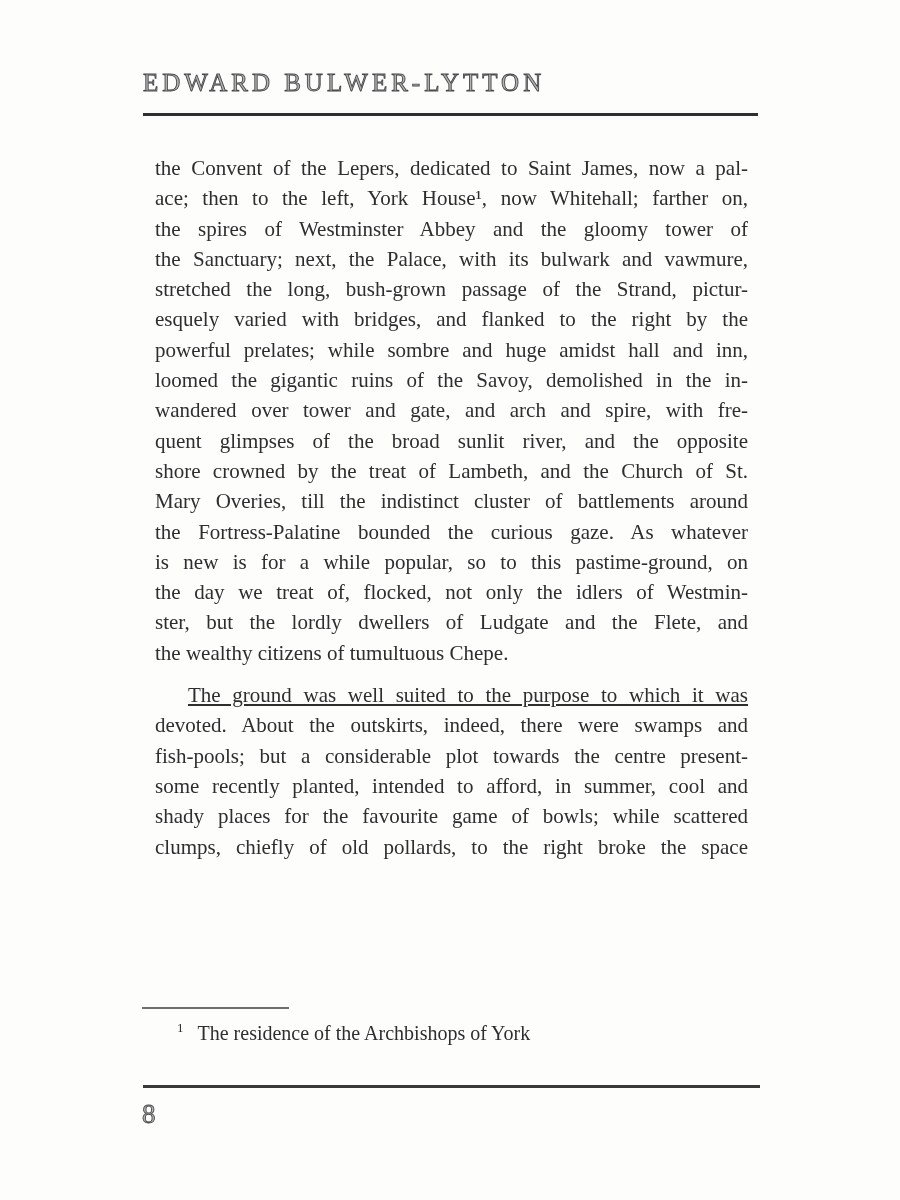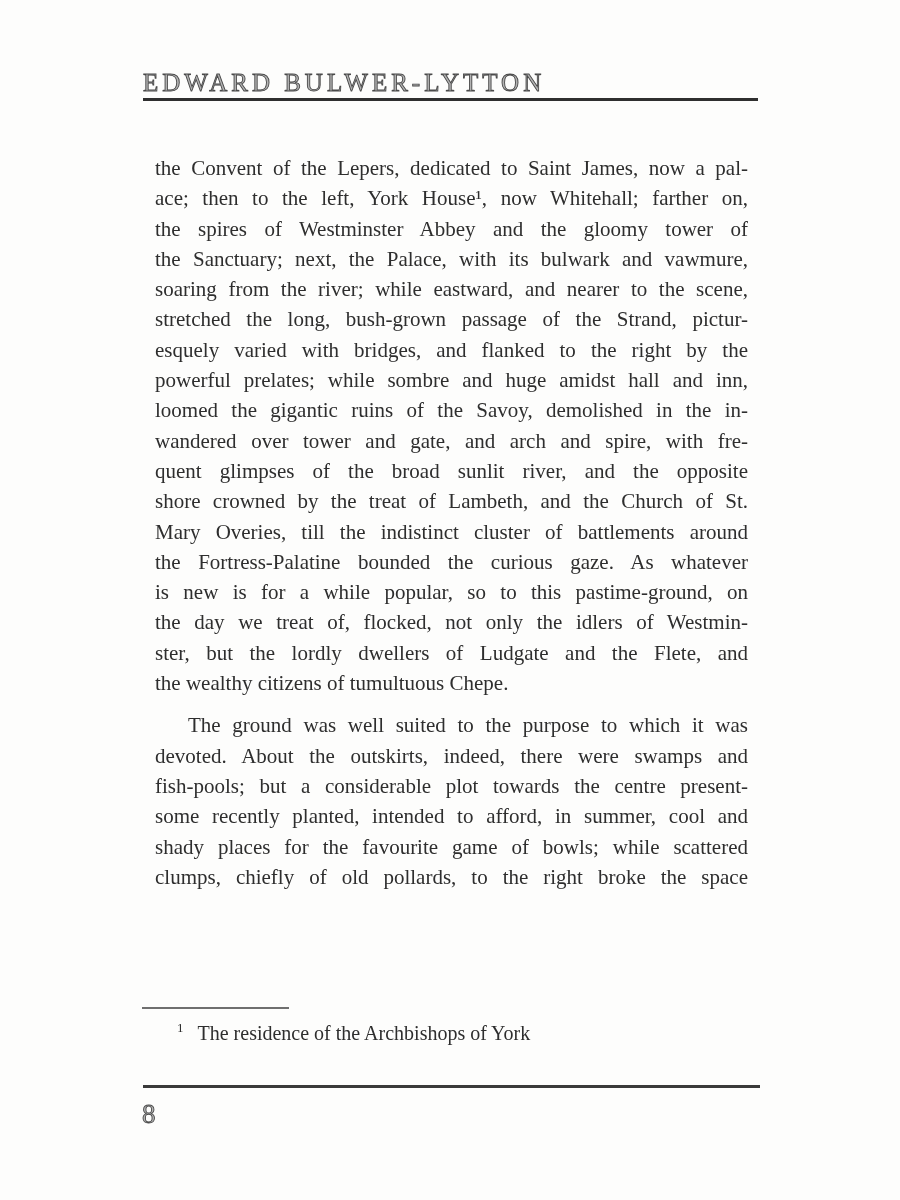--- a/index.html
+++ b/index.html
@@ -18,21 +18,21 @@
     overflow: hidden;
     color: #2e2e2e;
   }
   
   .running-head {
     position: absolute;
     left: 143px;
     top: 70px;
     width: 615px;
     border-bottom: 3px solid #2f2f2f;
-    padding-bottom: 2px;
+    padding-bottom: 17px;
   }
   .running-head .title {
     display: block;
     font-size: 25px;
     line-height: 26px;
     letter-spacing: 4px;
     font-weight: normal;
     color: #b3b3b3;
     -webkit-text-stroke: 0.9px #4a4a4a;
     white-space: nowrap;
@@ -49,21 +49,21 @@
   .para { margin: 12px; }
   .line {
     height: 30.3px;
     line-height: 30.3px;
     text-align: justify;
     text-align-last: justify;
     overflow: hidden;
     white-space: normal;
   }
   .line.no-just { text-align-last: left; }
-  .line.indent  { text-indent: 33px; }
+  .line.indent  { text-indent: 33px; text-decoration: underline; }
   
   .footnote-rule {
     position: absolute;
     left: 142px;
     top: 1007px;
     width: 147px;
     height: 2px;
     background: #6f6f6f;
   }
   .footnote {
@@ -109,21 +109,20 @@
   <div class="running-head">
     <span class="title">EDWARD BULWER-LYTTON</span>
   </div>
 
   <div class="body-text">
       <div class="para">
         <div class="line">the Convent of the Lepers, dedicated to Saint James, now a pal-</div>
         <div class="line">ace; then to the left, York House¹, now Whitehall; farther on,</div>
         <div class="line">the spires of Westminster Abbey and the gloomy tower of</div>
         <div class="line">the Sanctuary; next, the Palace, with its bulwark and vawmure,</div>
-        <div class="line">soaring from the river; while eastward, and nearer to the scene,</div>
         <div class="line">stretched the long, bush-grown passage of the Strand, pictur-</div>
         <div class="line">esquely varied with bridges, and flanked to the right by the</div>
         <div class="line">powerful prelates; while sombre and huge amidst hall and inn,</div>
         <div class="line">loomed the gigantic ruins of the Savoy, demolished in the in-</div>
         <div class="line">wandered over tower and gate, and arch and spire, with fre-</div>
         <div class="line">quent glimpses of the broad sunlit river, and the opposite</div>
         <div class="line">shore crowned by the treat of Lambeth, and the Church of St.</div>
         <div class="line">Mary Overies, till the indistinct cluster of battlements around</div>
         <div class="line">the Fortress-Palatine bounded the curious gaze. As whatever</div>
         <div class="line">is new is for a while popular, so to this pastime-ground, on</div>

